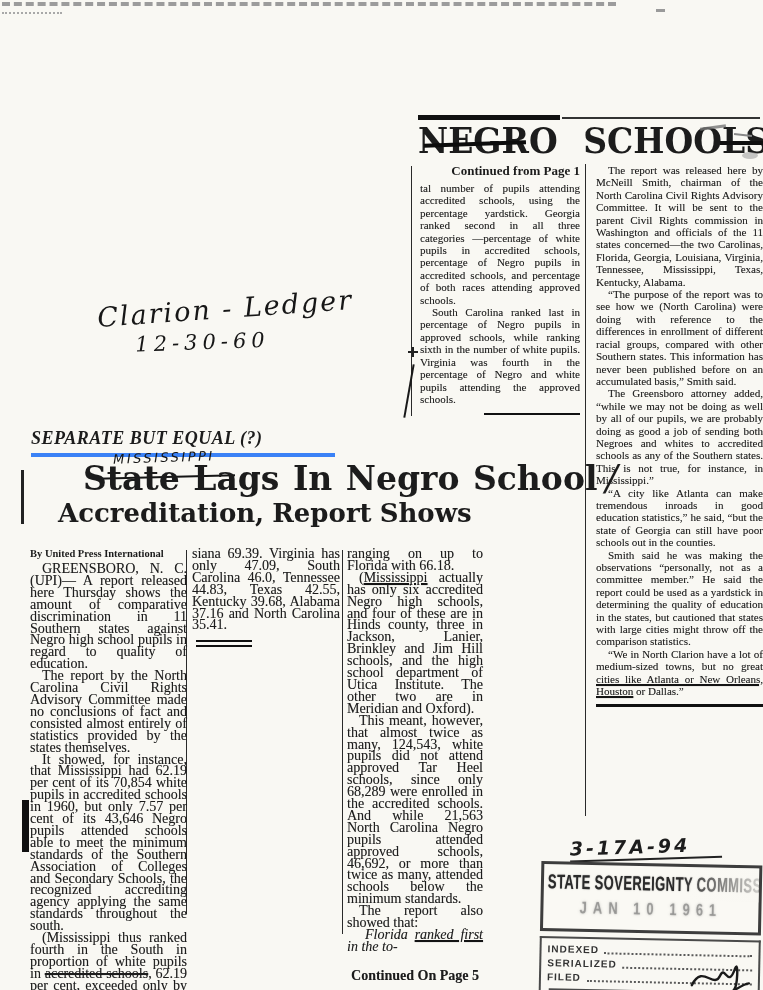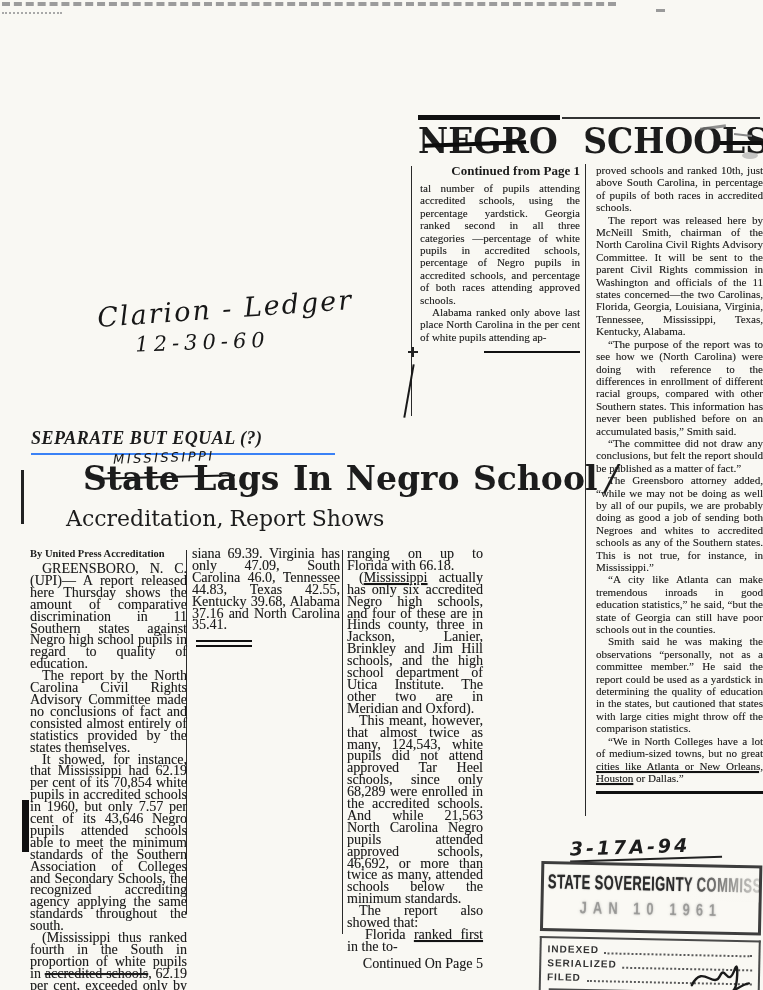--- a/index.html
+++ b/index.html
@@ -53,39 +53,39 @@
   .col2-endrule{border-top:3px solid #101010;margin-top:7px;}
   .plus-mark-h{position:absolute;left:-4px;top:239px;width:10px;height:2px;background:#222;}
   .plus-mark-v{position:absolute;left:0px;top:235px;width:2px;height:10px;background:#222;}
   .slash-mark{position:absolute;left:-4px;top:252px;width:2px;height:54px;background:#181818;transform:rotate(10deg);}
 
   
   .bottom-article{position:absolute;left:25px;top:426px;width:460px;}
   .ba-bracket{position:absolute;left:-4px;top:44px;width:3px;height:54px;background:#222;}
   .ba-kicker{position:absolute;left:6px;top:2px;margin:0;width:304px;
     font-family:"Liberation Serif", serif;font-style:italic;font-weight:700;font-size:18px;
-    letter-spacing:.5px;border-bottom:2px solid #3b82f6;padding-bottom:4px;}
+    letter-spacing:.5px;border-bottom:4px solid #3b82f6;padding-bottom:4px;}
   .ba-miss{position:absolute;left:88px;top:24px;transform:rotate(-2deg);
     font-family:"DejaVu Sans", sans-serif;font-style:italic;font-size:13px;letter-spacing:2.5px;color:#161616;}
   .ba-miss-underline{position:absolute;left:72px;top:50px;width:138px;height:2px;background:#151515;transform:rotate(-1.5deg);}
   .ba-h2a{position:absolute;left:58px;top:34px;margin:0;white-space:nowrap;
     font-family:"DejaVu Serif", serif;font-weight:700;font-size:33px;line-height:1;word-spacing:2px;}
   .ba-slash{font-weight:400;font-style:italic;font-size:36px;margin-left:8px;}
-  .ba-h2b{position:absolute;left:33px;top:74px;margin:8px;white-space:nowrap;
-    font-family:"DejaVu Serif", serif;font-weight:400;font-size:22px;line-height:1;word-spacing:-1px;}
+  .ba-h2b{position:absolute;left:33px;top:74px;margin:0;white-space:nowrap;
+    font-family:"DejaVu Serif", serif;font-weight:700;font-size:26px;line-height:1;word-spacing:-1px;}
   .ba-col1{position:absolute;left:5px;top:122px;width:157px;}
   .ba-col2{position:absolute;left:167px;top:122px;width:148px;}
   .ba-col3{position:absolute;left:322px;top:122px;width:136px;}
   .ba-vrule1{position:absolute;left:161px;top:124px;width:1px;height:364px;background:#2a2a2a;}
   .ba-vrule2{position:absolute;left:317px;top:124px;width:1px;height:384px;background:#2a2a2a;}
   .ba-blackbar{position:absolute;left:-3px;top:374px;width:7px;height:52px;background:#101010;}
   .byline{margin:0 0 3px 0;font-size:10.5px;line-height:12px;font-weight:700;text-indent:0;}
   .dbl-rule{width:56px;height:3px;border-top:2px solid #101010;border-bottom:2px solid #101010;margin:9px auto 0 4px;}
-  .continued-on{margin-top:5px;font-size:10.5px;font-weight:400;text-align:right;text-indent:0;}
-  .indent2{text-indent:18px;}
+  .continued-on{margin-top:17px;font-size:10.5px;font-weight:700;text-align:center;text-indent:0;}
+  .indent2{text-indent:18px;font-style:italic;}
 
   
   .stamp-group{position:absolute;left:542px;top:833px;width:221px;transform:rotate(1.2deg);transform-origin:top left;}
   .file-number{margin-left:28px;width:152px;transform:rotate(-3deg);
     font-family:"DejaVu Sans", sans-serif;font-style:italic;font-weight:700;font-size:19px;
     letter-spacing:3px;color:#1d1d1d;border-bottom:2px solid #222;padding-bottom:1px;}
   .stamp-box{margin-top:3px;border:3px solid #3d3d3d;height:60px;position:relative;overflow:hidden;padding:4px 4px 0 4px;background:rgba(255,255,255,.15);}
   .stamp-title{font-family:"Liberation Sans", sans-serif;font-weight:700;font-size:13px;line-height:17px;
     white-space:nowrap;letter-spacing:.4px;color:#2b2b2b;transform:scaleY(1.55);transform-origin:left top;
     text-shadow:0 0 1px rgba(60,60,60,.6);}
@@ -128,53 +128,51 @@
     <div class="smudge3"></div>
     <div class="ta-leftrule"></div>
     <div class="ta-vrule"></div>
     <div class="plus-mark-h"></div>
     <div class="plus-mark-v"></div>
     <div class="slash-mark"></div>
 
     <div class="ta-col1 tcol">
       <p class="continued-from">Continued from Page 1</p>
       <p class="colp noindent">tal number of pupils attending accredited schools, using the percentage yardstick. Georgia ranked second in all three categories —percentage of white pupils in accredited schools, percentage of Negro pupils in accredited schools, and percentage of both races attending approved schools.</p>
-      <p class="colp">Alabama ranked only above last place North Carolina in the per cent of white pupils attending ap-</p>
+      <p class="colp">South Carolina ranked last in percentage of Negro pupils in approved schools, while ranking sixth in the number of white pupils. Virginia was fourth in the percentage of Negro and white pupils attending the approved schools.</p>
       <div class="end-rule-r"></div>
     </div>
 
     <div class="ta-col2 tcol">
-      <p class="colp noindent">proved schools and ranked 10th, just above South Carolina, in percentage of pupils of both races in accredited schools.</p>
       <p class="colp">The report was released here by McNeill Smith, chairman of the North Carolina Civil Rights Advisory Committee. It will be sent to the parent Civil Rights commission in Washington and officials of the 11 states concerned—the two Carolinas, Florida, Georgia, Louisiana, Virginia, Tennessee, Mississippi, Texas, Kentucky, Alabama.</p>
       <p class="colp">“The purpose of the report was to see how we (North Carolina) were doing with reference to the differences in enrollment of different racial groups, compared with other Southern states. This information has never been published before on an accumulated basis,” Smith said.</p>
-      <p class="colp">“The committee did not draw any conclusions, but felt the report should be published as a matter of fact.”</p>
       <p class="colp">The Greensboro attorney added, “while we may not be doing as well by all of our pupils, we are probably doing as good a job of sending both Negroes and whites to accredited schools as any of the Southern states. This is not true, for instance, in Mississippi.”</p>
       <p class="colp">“A city like Atlanta can make tremendous inroads in good education statistics,” he said, “but the state of Georgia can still have poor schools out in the counties.</p>
       <p class="colp">Smith said he was making the observations “personally, not as a committee member.” He said the report could be used as a yardstick in determining the quality of education in the states, but cautioned that states with large cities might throw off the comparison statistics.</p>
-      <p class="colp"><span>“We in North Colleges have a lot of medium-sized towns, but no great </span><span class="u">cities like Atlanta or New Orleans, Houston</span><span> or Dallas.”</span></p>
+      <p class="colp"><span>“We in North Clarion have a lot of medium-sized towns, but no great </span><span class="u">cities like Atlanta or New Orleans, Houston</span><span> or Dallas.”</span></p>
       <div class="col2-endrule"></div>
     </div>
   </div>
 
   <div class="bottom-article">
     <div class="ba-bracket"></div>
     <p class="ba-kicker">SEPARATE BUT EQUAL (?)</p>
     <div class="ba-miss">MISSISSIPPI</div>
     <div class="ba-miss-underline"></div>
     <h2 class="ba-h2a">
       <span>State Lags In Negro School</span><span class="ba-slash">/</span>
     </h2>
     <h2 class="ba-h2b">Accreditation, Report Shows</h2>
 
     <div class="ba-vrule1"></div>
     <div class="ba-vrule2"></div>
     <div class="ba-blackbar"></div>
 
     <div class="ba-col1 bcol">
-      <p class="byline">By United Press Accreditation</p>
+      <p class="byline">By United Press International</p>
       <p class="colp">GREENSBORO, N. C. (UPI)— A report released here Thursday shows the amount of comparative discrimination in 11 Southern states against Negro high school pupils in regard to quality of education.</p>
       <p class="colp">The report by the North Carolina Civil Rights Advisory Committee made no conclusions of fact and consisted almost entirely of statistics provided by the states themselves.</p>
       <p class="colp">It showed, for instance, that Mississippi had 62.19 per cent of its 70,854 white pupils in accredited schools in 1960, but only 7.57 per cent of its 43,646 Negro pupils attended schools able to meet the minimum standards of the Southern Association of Colleges and Secondary Schools, the recognized accrediting agency applying the same standards throughout the south.</p>
       <p class="colp"><span>(Mississippi thus ranked fourth in the South in proportion of white pupils in </span><span class="strike">accredited schools</span><span>, 62.19 per cent, exceeded only by Georgia 78.40, Florida 78.02 and Loui-</span></p>
     </div>
 
     <div class="ba-col2 bcol">
       <p class="colp noindent">siana 69.39. Virginia has only 47.09, South Carolina 46.0, Tennessee 44.83, Texas 42.55, Kentucky 39.68, Alabama 37.16 and North Carolina 35.41.</p>
       <div class="dbl-rule"></div>
     </div>

